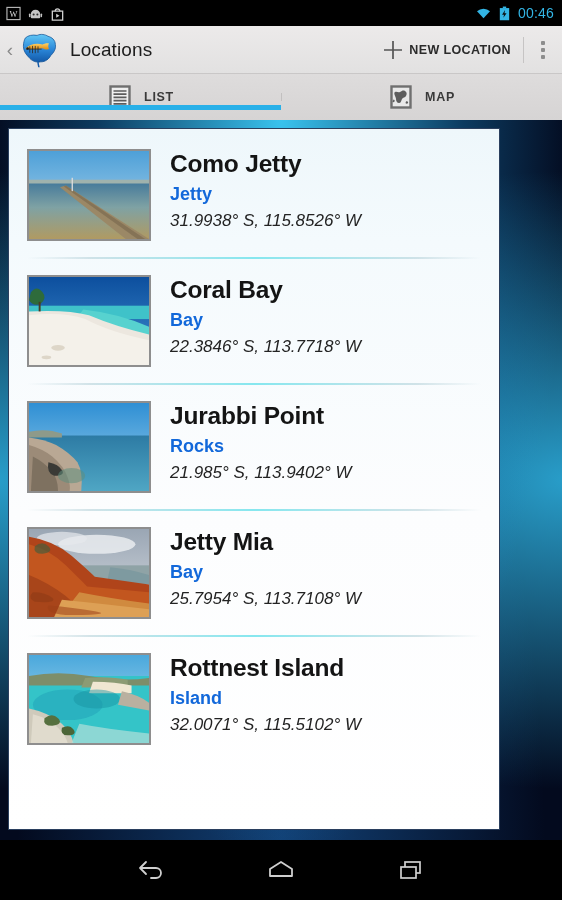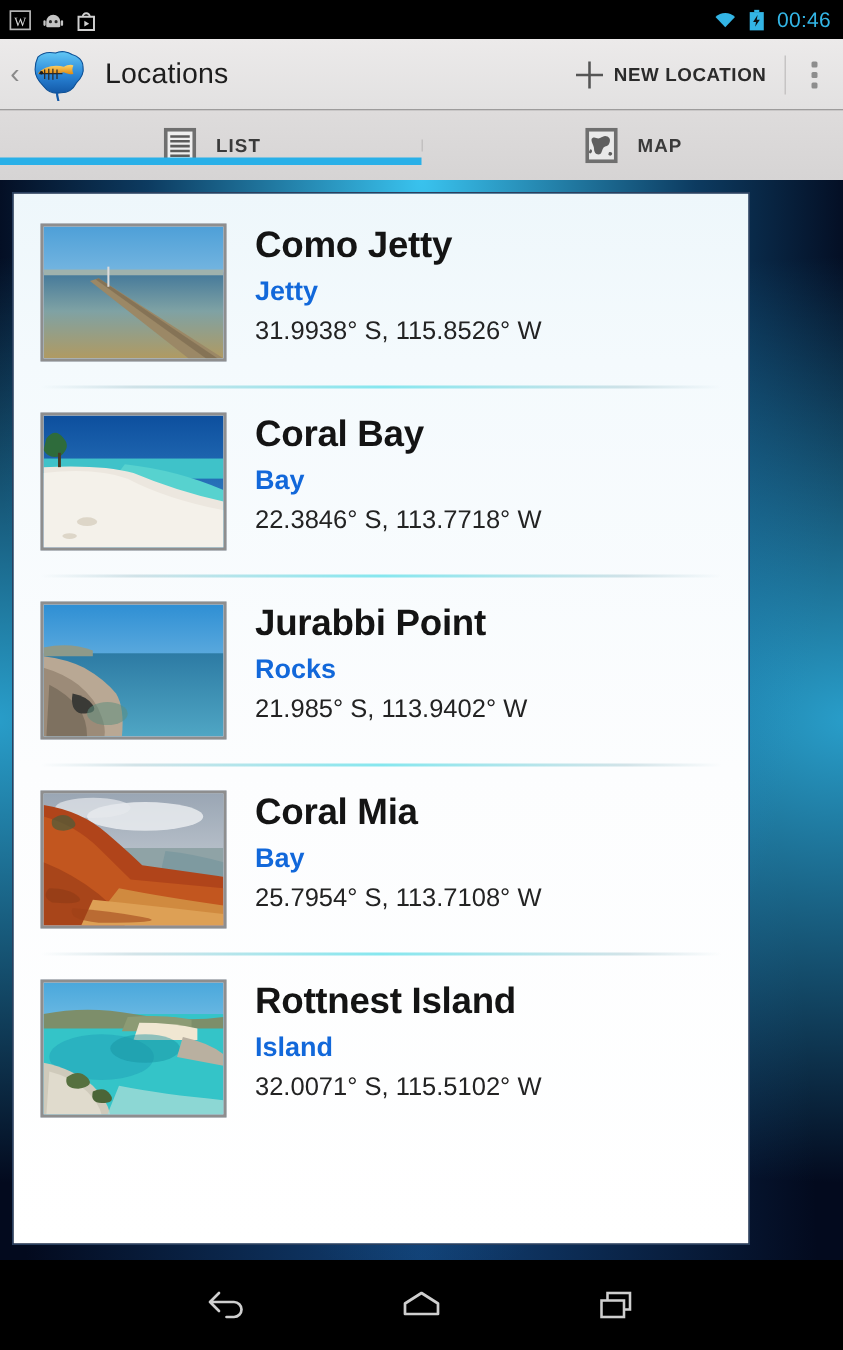--- a/index.html
+++ b/index.html
@@ -119,21 +119,21 @@
   .rowtext{ margin-left:19px; padding-top:2px; min-width:0; }
   .r-title{
     font-size:24.5px; font-weight:bold; color:#141414;
     letter-spacing:-.2px; line-height:1.1;
   }
   .r-type{
     font-size:18px; font-weight:bold; color:#1268da;
     margin-top:7px; line-height:1.1;
   }
   .r-coord{
-    font-size:17px; color:#232323;
+    font-size:17px; font-style:italic; color:#232323;
     margin-top:6px; line-height:1.15;text-align:center;
   }
 
   
   .navbar{
     position:absolute; left:0; bottom:0; width:562px; height:60px;
     background:#000; display:flex; align-items:center; justify-content:center;
     gap:84px;
   }
   .nav-btn{ width:46px; height:40px; display:flex; align-items:center; justify-content:center; cursor:pointer; }
@@ -348,21 +348,21 @@
             <path d="M0 16 q22 6 38 22 q14 14 22 22 L124 66 L124 92 L0 92z" fill="#c2561f"></path>
             <path d="M0 48 q20 8 38 22 q12 10 18 22 L0 92z" fill="#a8451a"></path>
             <path d="M52 66 q30 6 72 12 l0 14 -92 0z" fill="#d08a3f"></path>
             <path d="M34 74 q40 4 90 10 l0 8 -98 0z" fill="#dda055"></path>
             <path d="M20 80 q26 2 48 6 t-30 4 q-22 -2 -18 -10z" fill="#9c3f18" opacity=".55"></path>
             <path d="M4 66 q14 0 20 6 t-18 4 q-8 -4 -2 -10z" fill="#8e3a16" opacity=".6"></path>
             <path d="M6 18 q8 -6 14 0 t-6 8 q-10 0 -8 -8z" fill="#4a5c3a" opacity=".7"></path>
           </svg>
         </div>
         <div class="rowtext">
-          <div class="r-title">Coral Mia</div>
+          <div class="r-title">Jetty Mia</div>
           <div class="r-type">Bay</div>
           <div class="r-coord">25.7954° S, 113.7108° W</div>
         </div>
       </div>
 
       <div class="row">
         <div class="thumb">
           <svg viewBox="0 0 124 92" preserveAspectRatio="none">
             <defs>
                 <linearGradient id="t5s" x1="0" y1="0" x2="0" y2="1">

